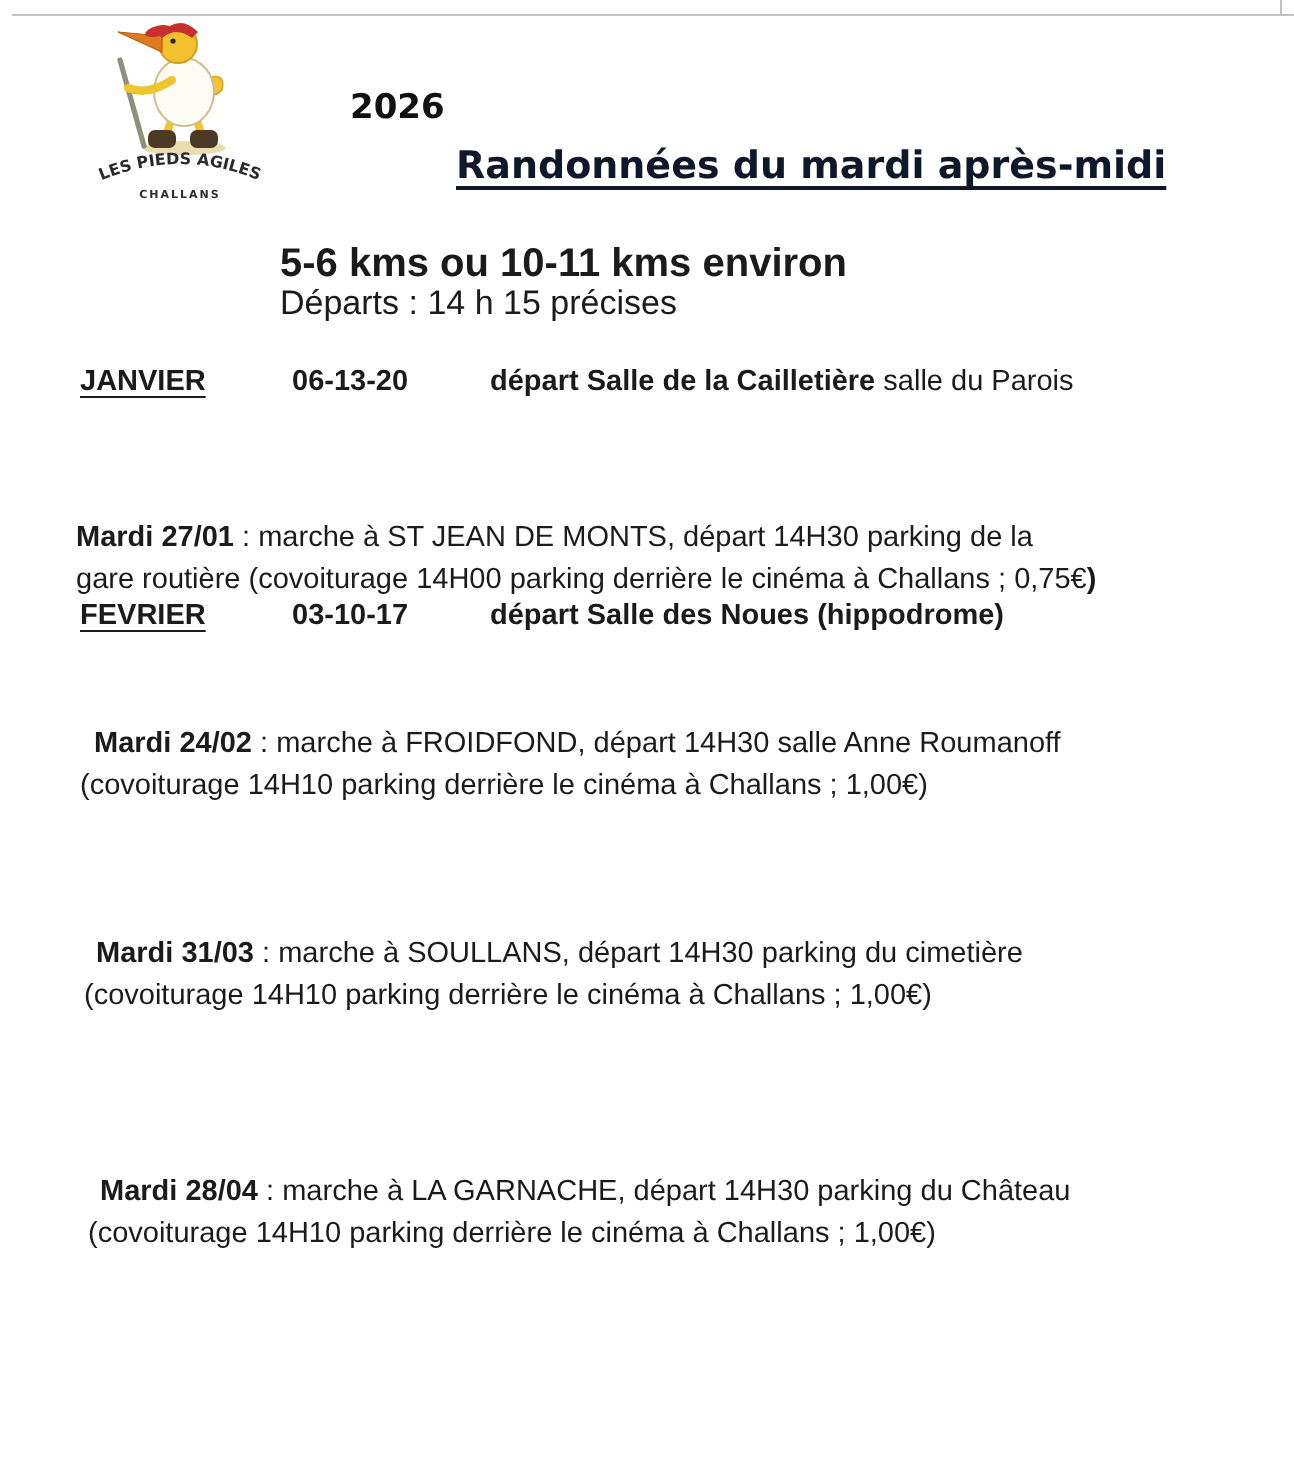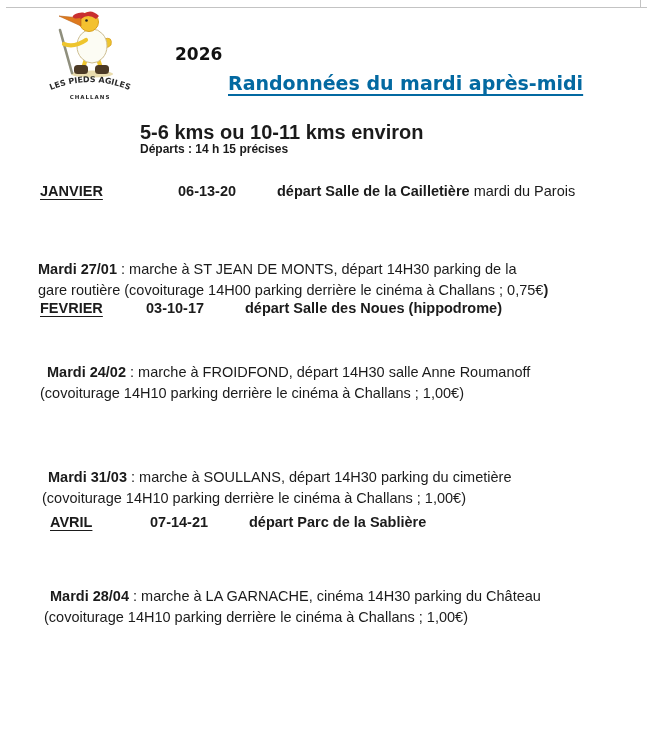--- a/index.html
+++ b/index.html
@@ -23,33 +23,33 @@
   .logo svg { width:100%; height:100%; font-family:"DejaVu Sans", sans-serif; }
 
   .year {
     position:absolute; left:175px; top:44px;
     font-family:"DejaVu Sans", sans-serif;
     font-size:17px; font-weight:bold; color:#111;
   }
   .doc-title {
     position:absolute; left:228px; top:72px;
     font-family:"DejaVu Sans", sans-serif;
-    font-size:19px; font-weight:bold; color:#0369a1;
+    font-size:19px; font-weight:bold; color:#0f172a;
     text-decoration:underline;
     text-decoration-thickness:2px;
     text-underline-offset:4px;
     white-space:nowrap;
   }
   .sub-distance {
     position:absolute; left:140px; top:121px;
     font-size:20px; font-weight:bold; white-space:nowrap;
   }
   .sub-departure {
     position:absolute; left:140px; top:142px;
-    font-size:12px; font-weight:bold; white-space:nowrap;text-align:center;
+    font-size:17px; font-weight:normal; white-space:nowrap;text-align:center;
   }
 
   .month-row {
     position:absolute;
     font-size:14.5px; font-weight:bold; white-space:nowrap;
   }
   .month-name {
     display:inline-block;
     text-decoration:underline;
     text-underline-offset:3px;
@@ -106,41 +106,38 @@
       <text x="50" y="92" text-anchor="middle" font-size="5.5" font-weight="bold" letter-spacing="1" fill="#2b2b2b">CHALLANS</text>
     </svg>
   </div>
 
   <div class="year">2026</div>
   <div class="doc-title">Randonnées du mardi après-midi</div>
   <div class="sub-distance">5-6 kms ou 10-11 kms environ</div>
   <div class="sub-departure">Départs : 14 h 15 précises</div>
 
   <div class="month-row" style="left:40px; top:183px;">
-    <span class="month-name" style="width:106px;">JANVIER</span><span class="month-dates" style="width:99px;margin-left:32px;">06-13-20</span><span>départ Salle de la Cailletière</span><span class="month-loc-suffix"> mardi du Parois</span>
+    <span class="month-name" style="width:106px;">JANVIER</span><span class="month-dates" style="width:99px;">06-13-20</span><span>départ Salle de la Cailletière</span><span class="month-loc-suffix"> salle du Parois</span>
   </div>
   <div class="event" style="left:38px; top:227px;">
     <b>Mardi 27/01</b><span> : </span><span>marche à ST JEAN DE MONTS, départ 14H30 parking de la</span><br>
     <span>gare routière (covoiturage 14H00 parking derrière le cinéma à Challans ; 0,75€</span><b>)</b>
   </div>
 
   <div class="month-row" style="left:40px; top:288px;margin-top:12px;">
     <span class="month-name" style="width:106px;">FEVRIER</span><span class="month-dates" style="width:99px;">03-10-17</span><span>départ Salle des Noues (hippodrome)</span><span class="month-loc-suffix"></span>
   </div>
   <div class="event" style="left:40px; top:330px; text-indent:7px;">
     <b>Mardi 24/02</b><span> : </span><span>marche à FROIDFOND, départ 14H30 salle Anne Roumanoff</span><br>
     <span>(covoiturage 14H10 parking derrière le cinéma à Challans ; 1,00€)</span><b></b>
   </div>
 
   <div class="event" style="left:42px; top:435px; text-indent:6px;">
     <b>Mardi 31/03</b><span> : </span><span>marche à SOULLANS, départ 14H30 parking du cimetière</span><br>
     <span>(covoiturage 14H10 parking derrière le cinéma à Challans ; 1,00€)</span><b></b>
   </div>
 
-  <div class="month-row" style="left:50px; top:514px;">
-    <span class="month-name" style="width:100px;">AVRIL</span><span class="month-dates" style="width:99px;">07-14-21</span><span>départ Parc de la Sablière</span><span class="month-loc-suffix"></span>
-  </div>
   <div class="event" style="left:44px; top:554px; text-indent:6px;">
-    <b>Mardi 28/04</b><span> : </span><span>marche à LA GARNACHE, cinéma 14H30 parking du Château</span><br>
+    <b>Mardi 28/04</b><span> : </span><span>marche à LA GARNACHE, départ 14H30 parking du Château</span><br>
     <span>(covoiturage 14H10 parking derrière le cinéma à Challans ; 1,00€)</span><b></b>
   </div>
 
 </div>
 
 </body></html>

